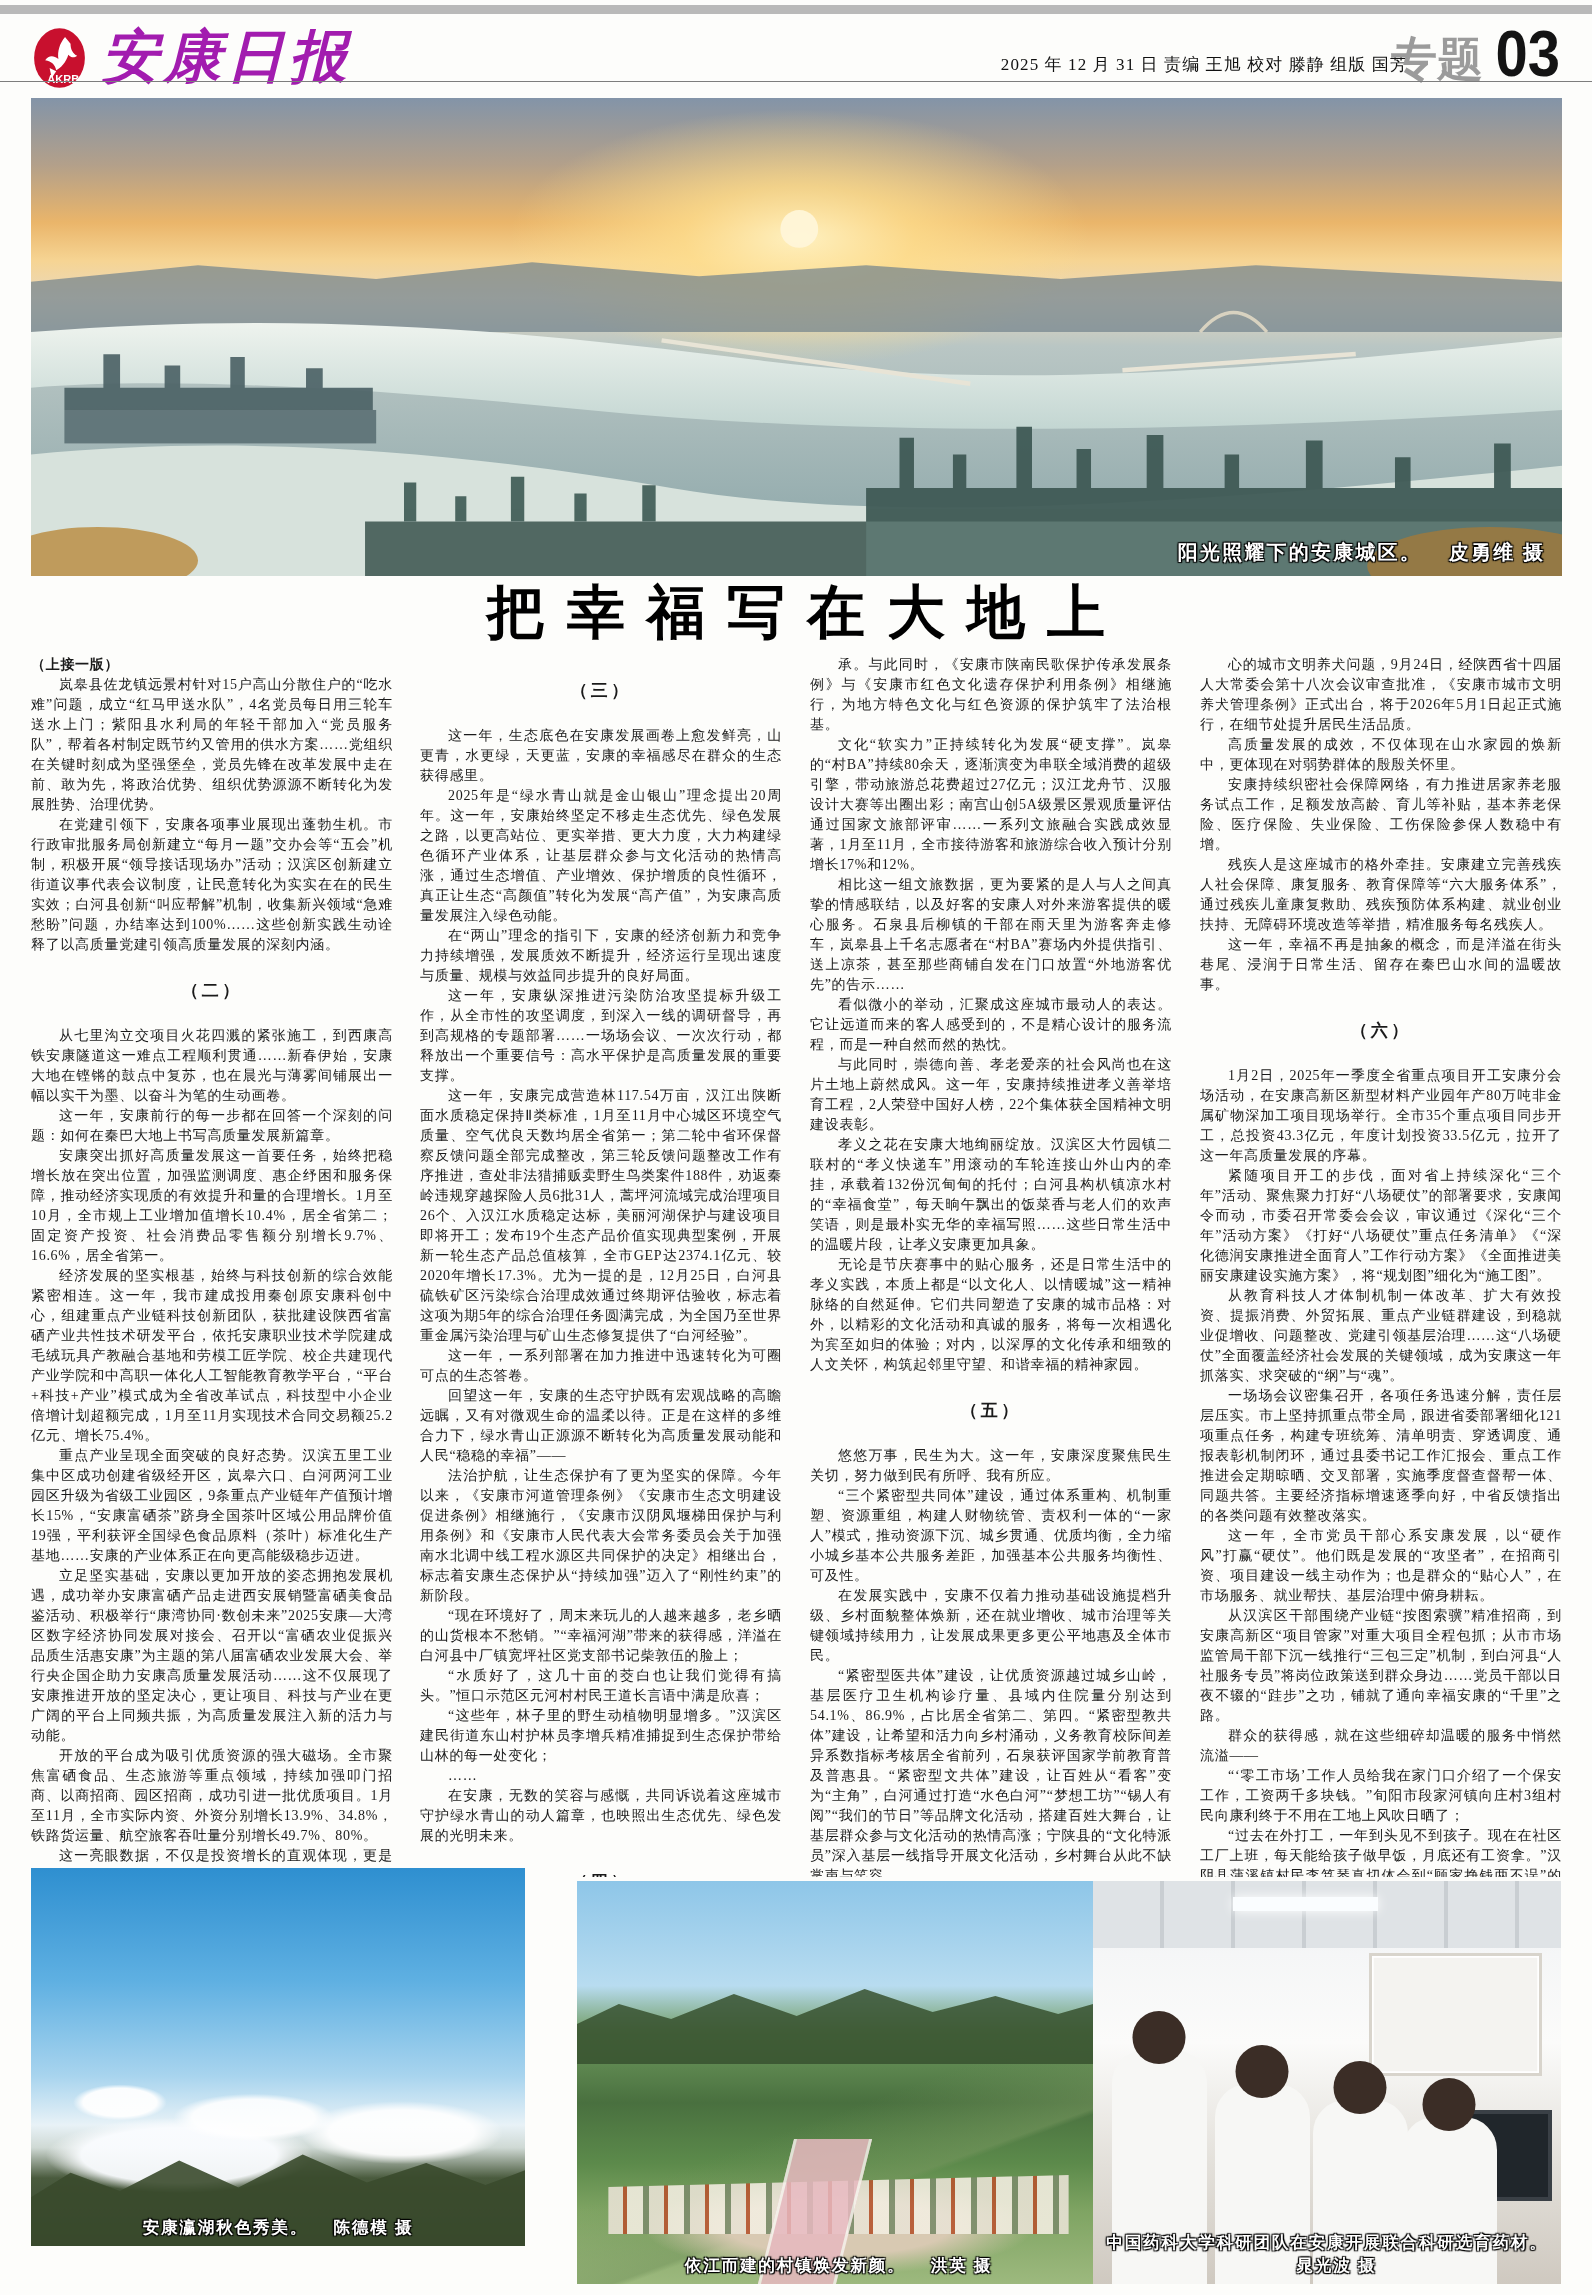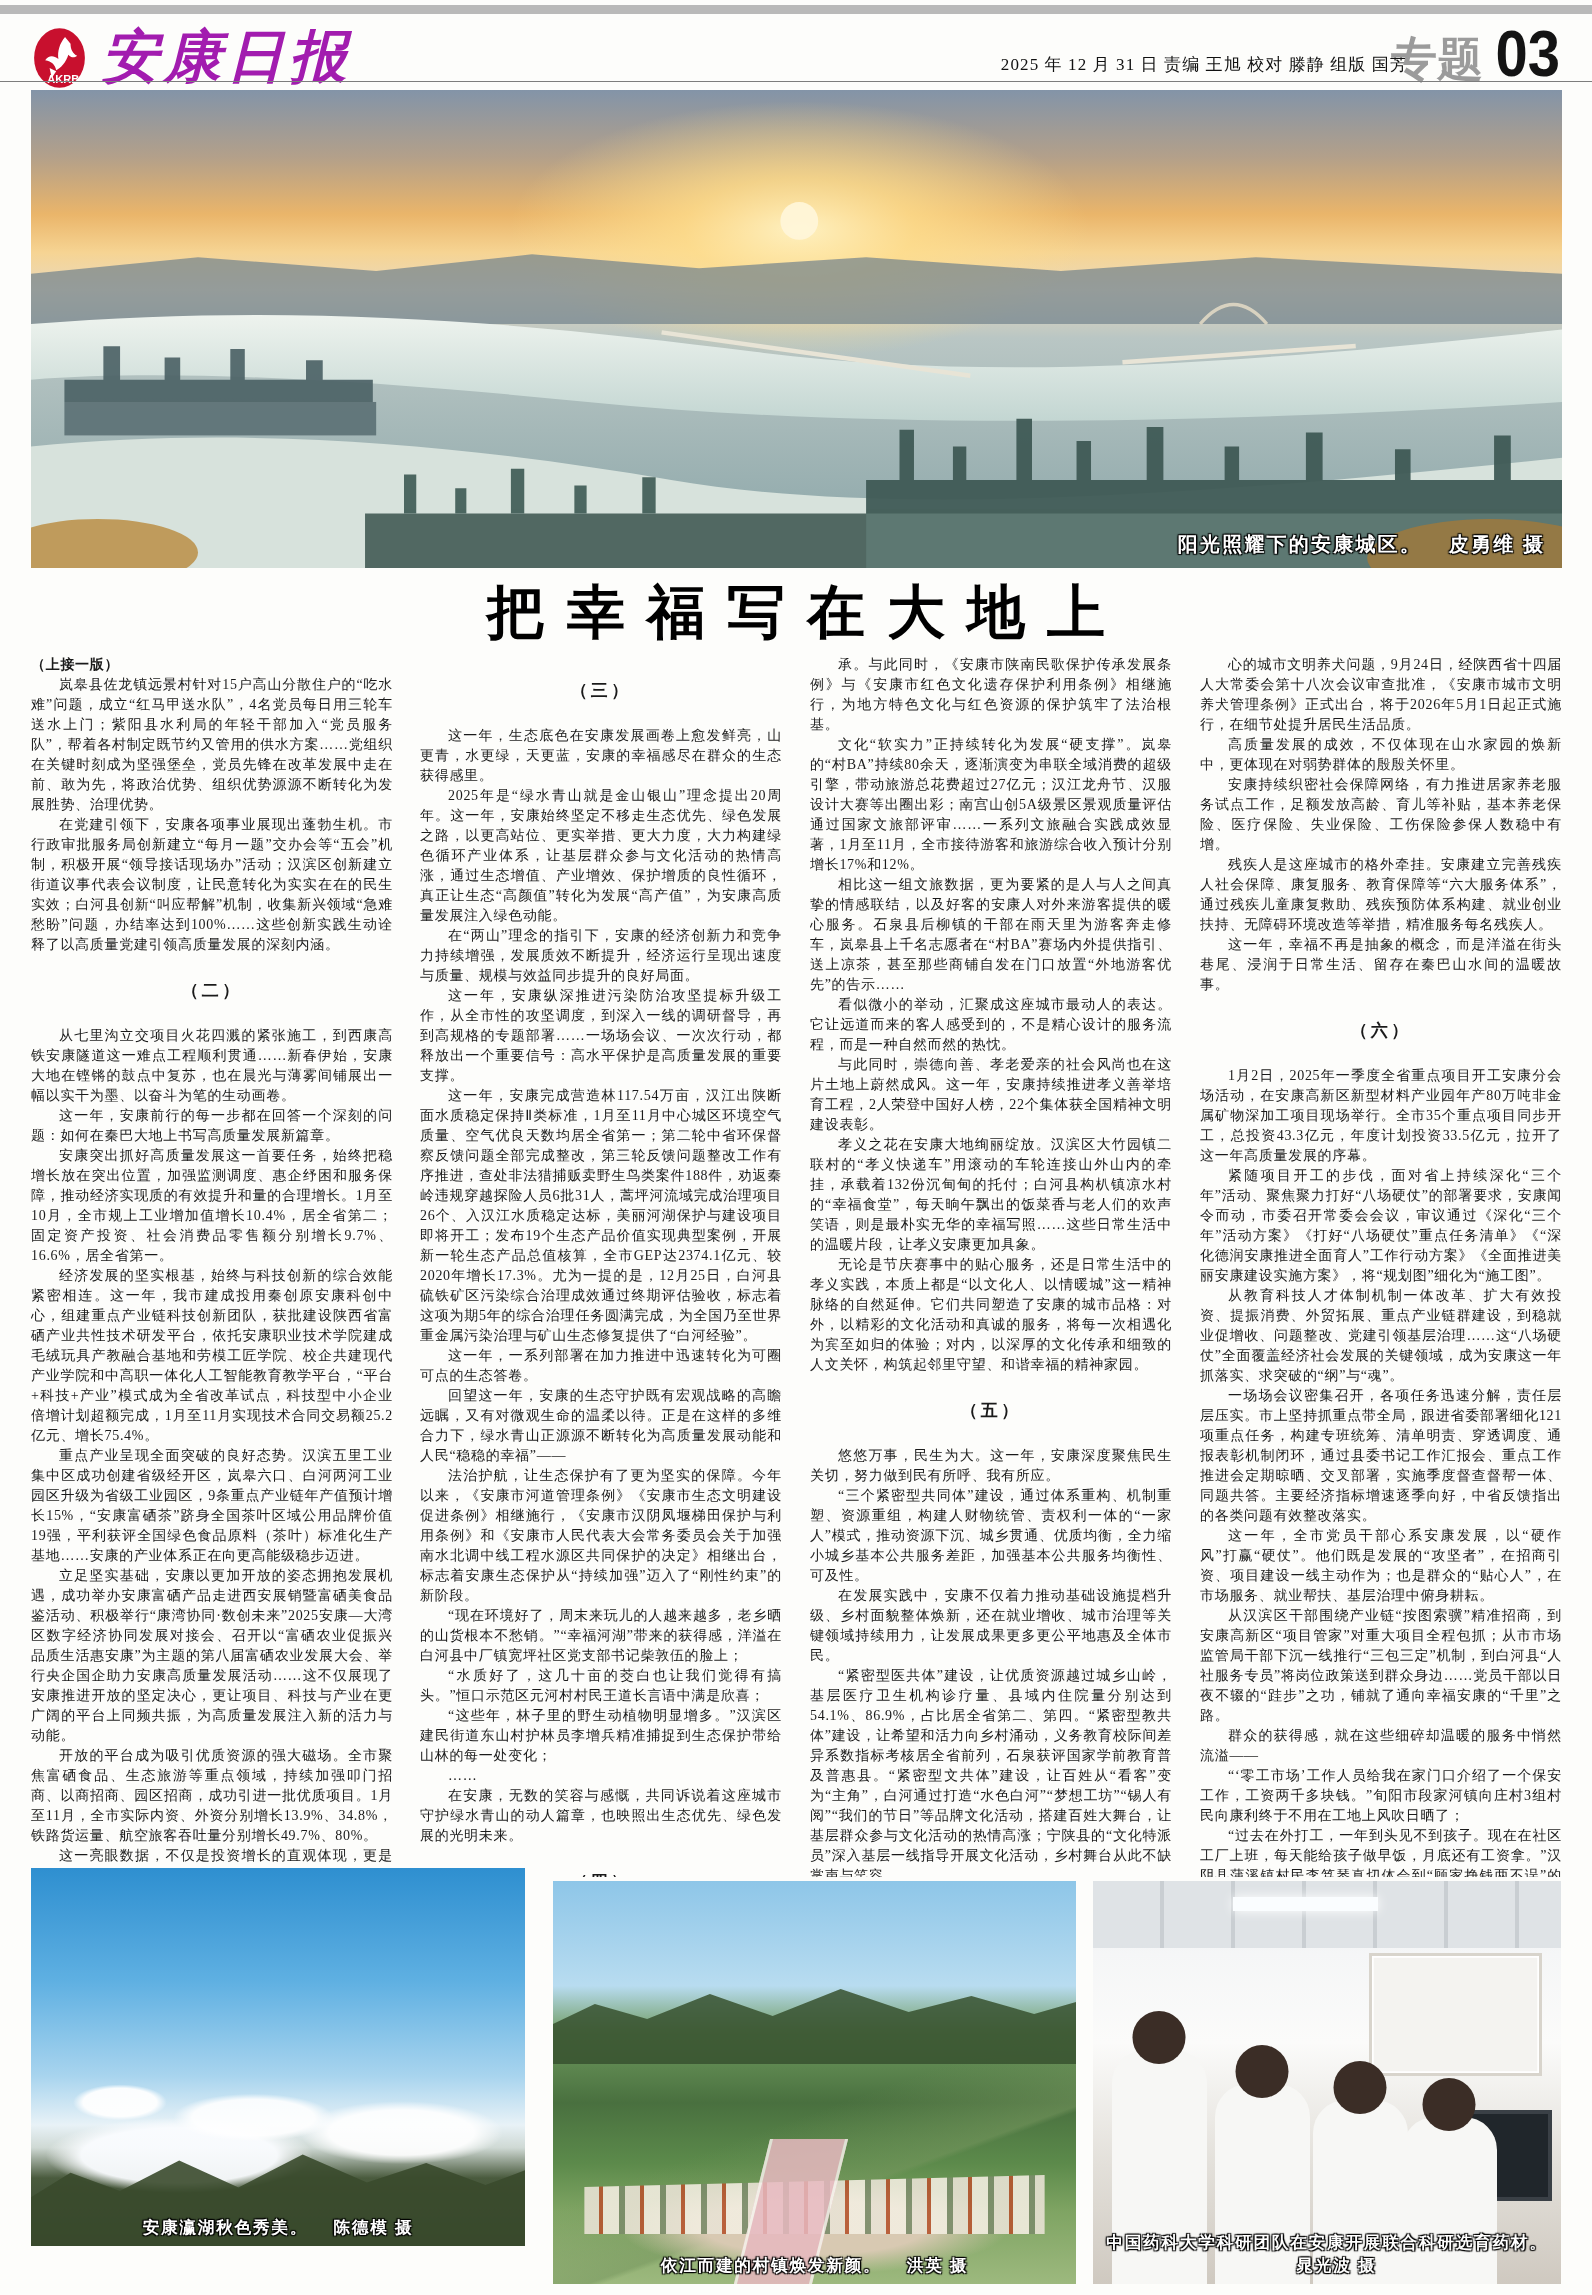--- a/index.html
+++ b/index.html
@@ -11,41 +11,41 @@
   #logo{width:53px;height:62px;margin-right:15.6px;}
   #paper-title{font-size:57px;font-weight:bold;font-style:italic;color:#a21caf;
                letter-spacing:5.6px;font-family:"Liberation Serif",serif;}
   #dateline{position:absolute;right:184px;top:53px;font-size:17px;color:#111;letter-spacing:1.1px;}
   #section-label{position:absolute;right:109px;top:29px;font-size:46px;font-weight:bold;
                  color:#9b9b9b;font-family:"Liberation Sans",sans-serif;}
   #page-number{position:absolute;right:32px;top:20px;font-size:58px;font-weight:bold;color:#141414;
                font-family:"Liberation Sans",sans-serif;transform:scaleY(1.12);}
   #header-rule{position:absolute;left:0;top:81px;width:1592px;height:1.1px;background:#7d7d7d;}
   
-  #hero{position:absolute;left:31px;top:90px;width:1531px;height:478px;overflow:hidden;text-align:center;}
+  #hero{position:absolute;left:31px;top:98px;width:1531px;height:478px;overflow:hidden;text-align:center;}
   #hero svg{display:block;}
   .photo-caption{position:absolute;font-family:"Liberation Sans",sans-serif;font-weight:bold;
                  color:#fff;text-shadow:1.1px 1.1px 1.1px #000,-1.1px -1.1px 1.1px #000,1.1px -1.1px 1.1px #000,-1.1px 1.1px 1.1px #000;}
   #hero-caption{right:16.7px;bottom:10px;font-size:20px;letter-spacing:2.2px;}
   
   #headline{position:absolute;left:0;top:574px;width:1592px;text-align:center;
             font-size:58px;font-weight:bold;color:#000;letter-spacing:0.38em;
             font-family:"Liberation Sans",sans-serif;white-space:nowrap;text-indent:0.38em;}
   
   .col{position:absolute;top:655px;width:362px;height:1222px;overflow:hidden;
        text-align:justify;font-size:14px;line-height:20px;letter-spacing:0.7px;}
   #col1{left:31px;}  #col2{left:420px;}  #col3{left:810px;}  #col4{left:1200px;}
   .para{margin:0;text-indent:2em;}
   .note{margin:0;font-weight:bold;text-indent:0;}
   .sec{text-align:center;font-weight:bold;font-size:17px;letter-spacing:3.3px;
        font-family:"Liberation Sans",sans-serif;margin:25.6px 0;}
   
   .bphoto{position:absolute;top:1881px;height:403px;overflow:hidden;}
   #bphoto1{left:31px;width:494px;top:1868px;height:378px;}
-  #bphoto2{left:553px;width:523px;}
+  #bphoto2{left:577px;width:523px;}
   #bphoto3{left:1093px;width:468px;}
   .bcap{position:absolute;left:0;right:0;bottom:6.7px;text-align:center;font-size:16.7px;
         letter-spacing:1.7px;font-family:"Liberation Sans",sans-serif;font-weight:bold;color:#fff;
         text-shadow:1.1px 1.1px 1.1px #000,-1.1px -1.1px 1.1px #000,1.1px -1.1px 1.1px #000,-1.1px 1.1px 1.1px #000;}
   
   #bphoto1{background:
      radial-gradient(67px 25.6px at 18% 62%,rgba(255,255,255,.95) 0 55%,rgba(255,255,255,0) 70%),
      radial-gradient(111px 33px at 45% 66%,rgba(255,255,255,.9) 0 55%,rgba(255,255,255,0) 72%),
      radial-gradient(145px 45px at 75% 70%,rgba(255,255,255,.92) 0 50%,rgba(255,255,255,0) 70%),
      radial-gradient(178px 50px at 30% 76%,rgba(250,252,255,.95) 0 55%,rgba(255,255,255,0) 75%),

